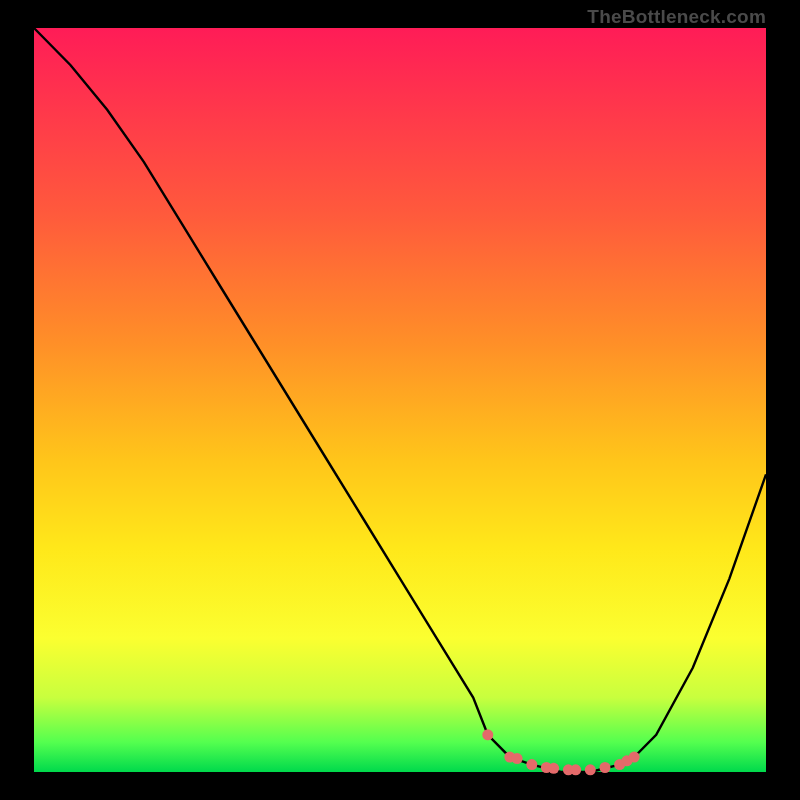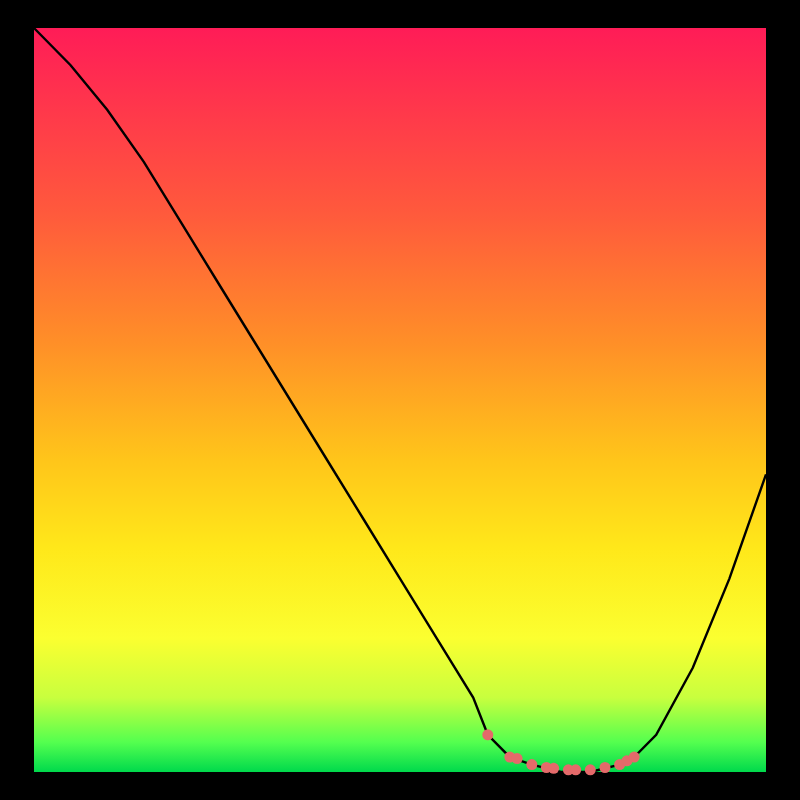--- a/index.html
+++ b/index.html
@@ -72,13 +72,14 @@
         <circle cx="534.4" cy="741.8" r="5.5" fill="#e46a6a"></circle>
         <circle cx="541.7" cy="741.8" r="5.5" fill="#e46a6a"></circle>
         <circle cx="556.3" cy="741.8" r="5.5" fill="#e46a6a"></circle>
         <circle cx="571.0" cy="739.5" r="5.5" fill="#e46a6a"></circle>
         <circle cx="585.6" cy="736.6" r="5.5" fill="#e46a6a"></circle>
         <circle cx="592.9" cy="732.8" r="5.5" fill="#e46a6a"></circle>
         <circle cx="600.2" cy="729.1" r="5.5" fill="#e46a6a"></circle>
       </g>
   </svg>
 
+  <div class="watermark">TheBottleneck.com</div>
 </div>
 
 </body></html>

